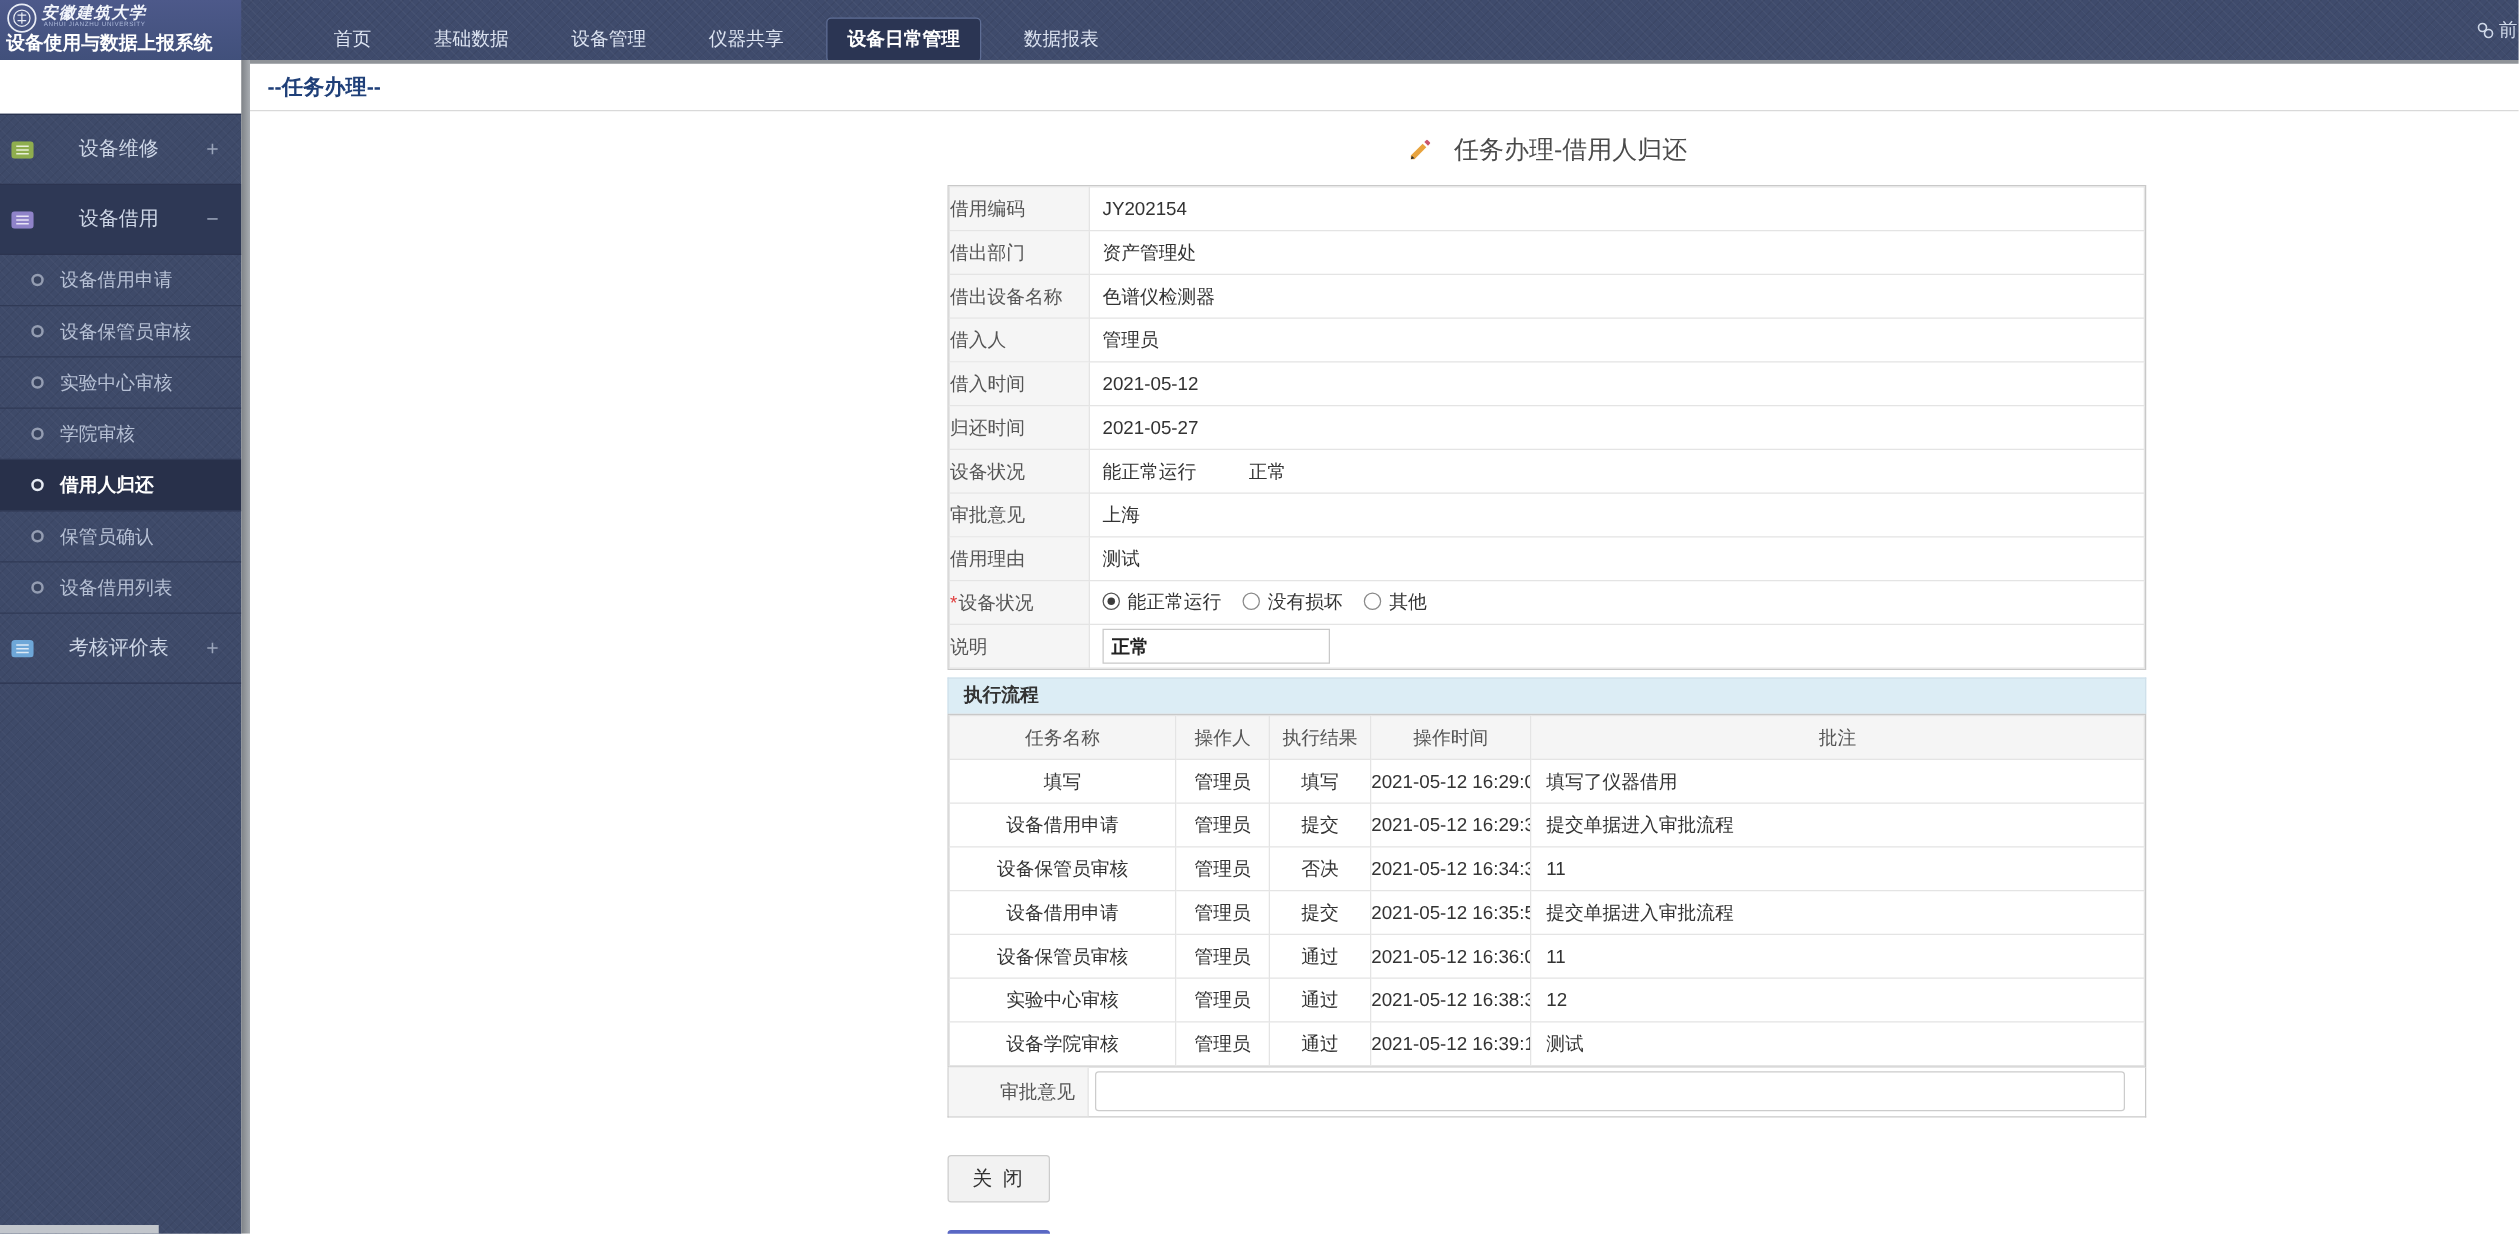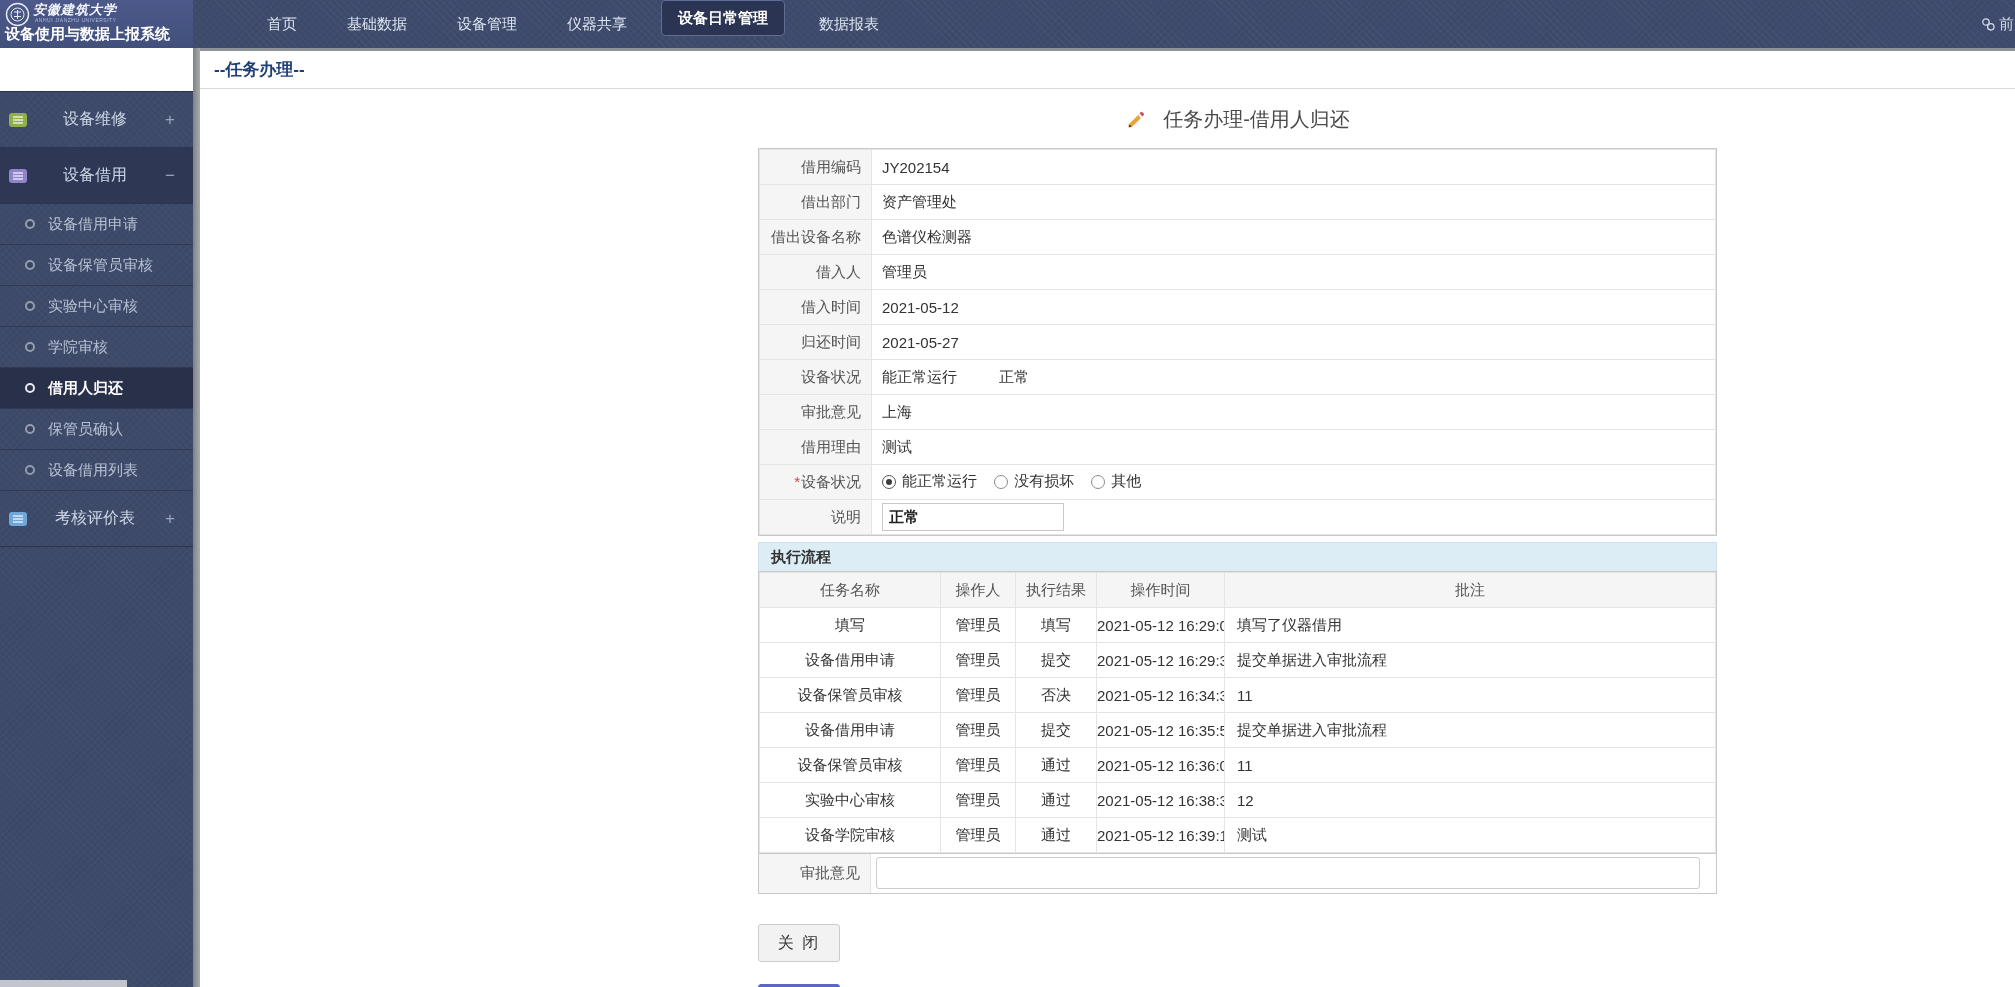--- a/index.html
+++ b/index.html
@@ -10,21 +10,21 @@
   
   .topbar { position:absolute; left:0; top:0; width:2015px; height:48px; background:#3f4b6c;
     background-image:repeating-linear-gradient(45deg, rgba(255,255,255,.03) 0 1px, transparent 1px 5px),
                      repeating-linear-gradient(-45deg, rgba(0,0,0,.05) 0 1px, transparent 1px 5px); }
   .logo-block { position:absolute; left:0; top:0; width:193px; height:48px;
     background:linear-gradient(180deg,#4d598a,#41507b); }
   .seal { position:absolute; left:5px; top:2px; }
   .univ-cn { position:absolute; left:33px; top:1px; color:#f2f5fb; font-size:13px; font-weight:bold; font-style:italic; letter-spacing:1px; white-space:nowrap; }
   .univ-en { position:absolute; left:35px; top:17px; color:#aebadb; font-size:5px; letter-spacing:.5px; white-space:nowrap; }
   .sys-title { position:absolute; left:5px; top:25px; color:#ffffff; font-size:15px; font-weight:bold; white-space:nowrap; }
-  .nav { position:absolute; left:242px; top:0; height:64px; display:flex; align-items:flex-start; }
+  .nav { position:absolute; left:242px; top:0; height:64px; display:flex; align-items:center; }
   .nav-item { padding:0 25px; color:#dce3f1; font-size:15px; line-height:48px; cursor:pointer; white-space:nowrap; }
   .nav-item.active { line-height:34px; height:36px; padding:0 16px; margin:0 9px; background:#2b3553;
     border:1px solid #5f6e95; border-radius:4px; color:#fff; font-weight:bold; }
   .top-link { position:absolute; left:1981px; top:14px; width:34px; height:20px; overflow:hidden;
     display:flex; align-items:center; gap:3px; color:#cfd8e8; font-size:15px; white-space:nowrap; cursor:pointer; }
 
   
   .sidebar { position:absolute; left:0; top:48px; width:193px; height:939px; background:#3e4a69; border-top:1px solid #2a3450;
     background-image:repeating-linear-gradient(45deg, rgba(255,255,255,.025) 0 1px, transparent 1px 5px),
                      repeating-linear-gradient(-45deg, rgba(0,0,0,.05) 0 1px, transparent 1px 5px);margin-top:43px; }
@@ -44,21 +44,21 @@
 
   
   .main { position:absolute; left:200px; top:48px; width:1815px; height:696px; background:#fff; border-top:3px solid #8f9398; }
   .crumb { height:38px; line-height:38px; padding-left:14px; color:#1f3f78; font-weight:bold; font-size:17px; border-bottom:1px solid #d9d9d9; }
   .inner { width:959px; margin-left:558px; }
   .form-title { display:flex; justify-content:center; align-items:center; gap:16px; padding:17px 0 15px; font-size:20px; color:#4a4a4a; }
 
   .tbl-wrap { border:1px solid #c9c9c9; }
   table { width:100%; border-collapse:collapse; table-layout:fixed; font-size:15px; color:#333; }
   td { border:1px solid #e4e4e4; height:35px; overflow:hidden; white-space:nowrap; }
-  td.lbl { background:#f5f5f5; width:112px; text-align:right; padding-right:10px; color:#555; }
+  td.lbl { background:#f5f5f5; width:112px; padding-right:10px; color:#555; }
   td.val { padding-left:10px; }
   .val2 { margin-left:42px; }
   .req { color:#e03c3c; margin-right:1px; }
   .radio { display:inline-flex; align-items:center; gap:6px; margin-right:13px; cursor:pointer; }
   .rdot { width:14px; height:14px; border-radius:50%; border:1px solid #8a8a8a; background:#fff; position:relative; flex:0 0 auto; }
   .rdot.checked { border-color:#555; }
   .rdot.checked::after { content:""; position:absolute; left:3px; top:3px; width:6px; height:6px; border-radius:50%; background:#3c3c3c; }
   .note-input { width:182px; height:28px; border:1px solid #c9c9c9; font-family:inherit; font-size:15px; font-weight:bold; color:#222; padding:0 6px; }
 
   .gap6 { height:6px; }

